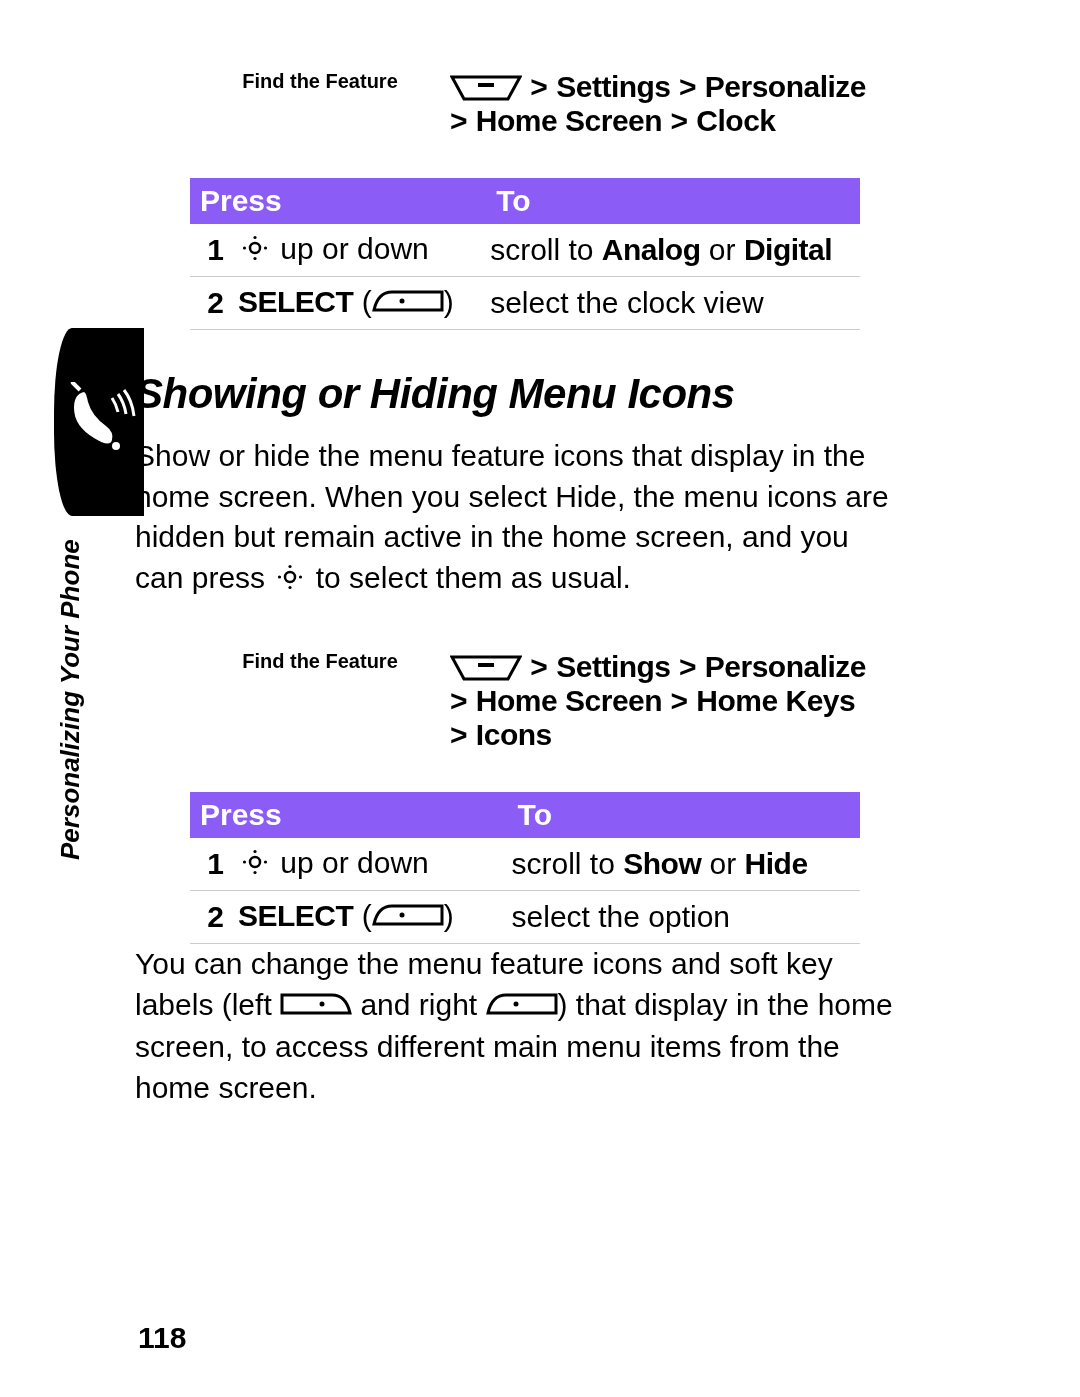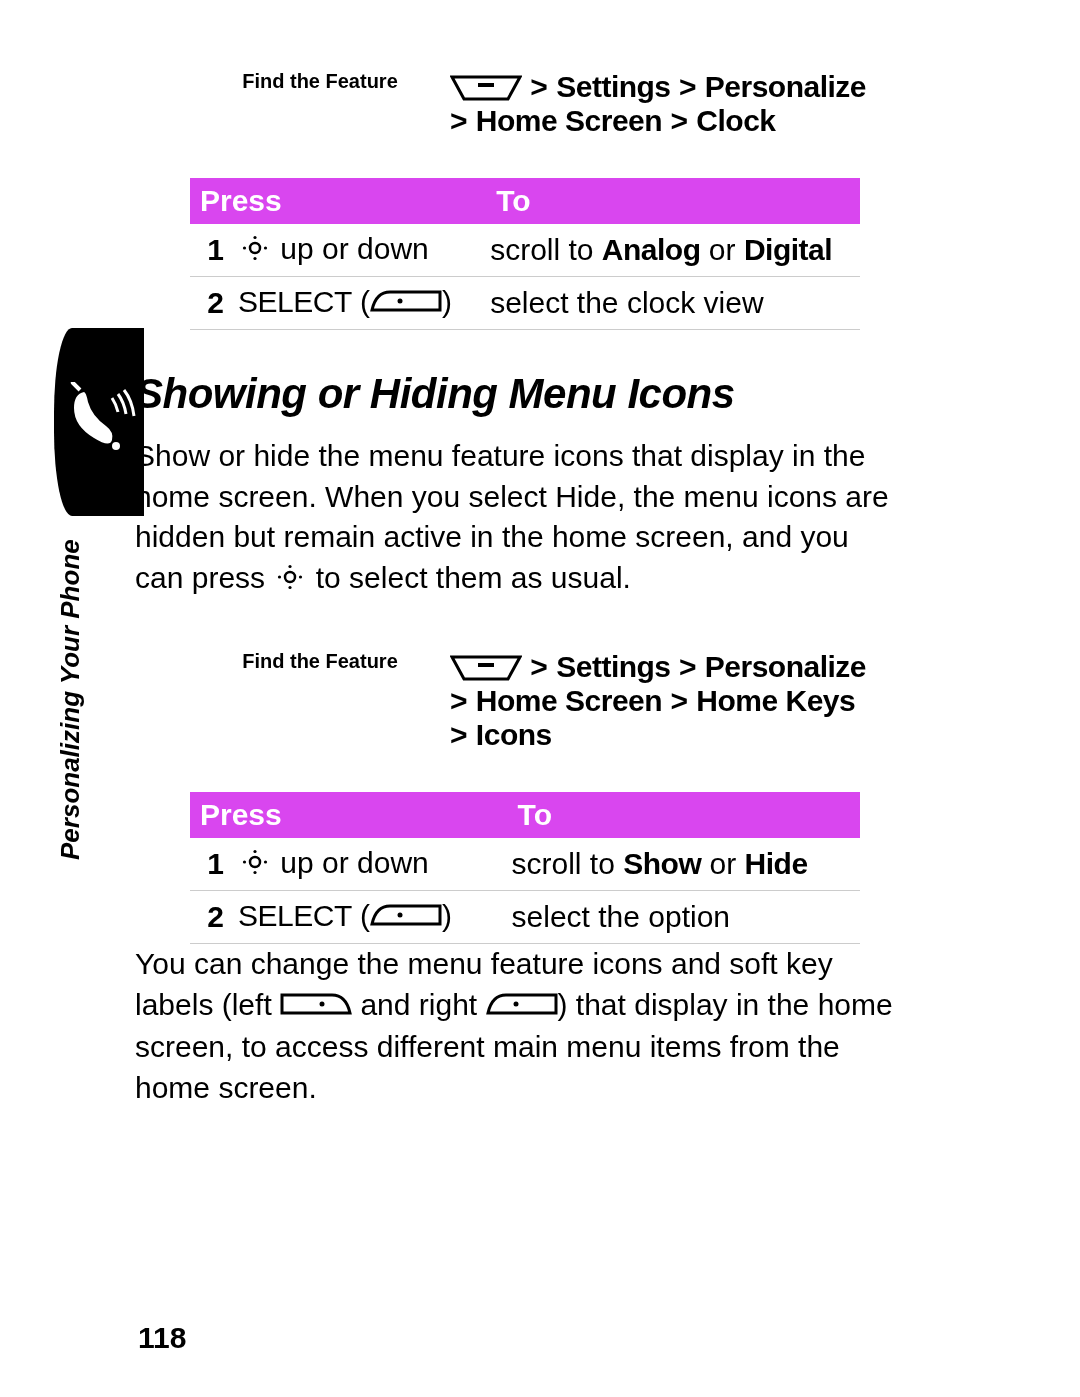--- a/index.html
+++ b/index.html
@@ -47,21 +47,21 @@
   .arrow { font-weight: bold; }
   .path-strong { font-weight: 900; font-family: 'Arial Black', Arial, sans-serif; letter-spacing: -0.5px; }
   table.steps {
     width: 670px;
     margin-left: 55px;
     border-collapse: collapse;
     margin-top: 40px;
     font-size: 30px;
   }
   table.steps th {
-    background: #d946ef;
+    background: #8b5cf6;
     color: #fff;
     text-align: left;
     padding: 6px 10px 6px 10px;
     font-weight: bold;
     font-size: 30px;
   }
   table.steps th.press { width: 260px; }
   table.steps td {
     padding: 8px 4px 8px 4px;
     vertical-align: middle;
@@ -71,21 +71,21 @@
     width: 30px;
     font-weight: bold;
     text-align: right;
     padding-right: 10px;
   }
   .nav-icon {
     display: inline-block;
     vertical-align: middle;
     margin: 0 4px;
   }
-  .select-label { font-weight: 400; font-family: 'Arial Black', Arial, sans-serif; letter-spacing: -0.5px; }
+  .select-label { font-weight: 700; font-family: 'Arial Black', Arial, sans-serif; letter-spacing: -0.5px; }
   .softkey-right, .softkey-left {
     display: inline-block;
     vertical-align: middle;
   }
   h2.section-title {
     font-family: Arial, Helvetica, sans-serif;
     font-style: italic;
     font-weight: 900;
     font-size: 42px;
     margin: 40px 0 18px 0;

